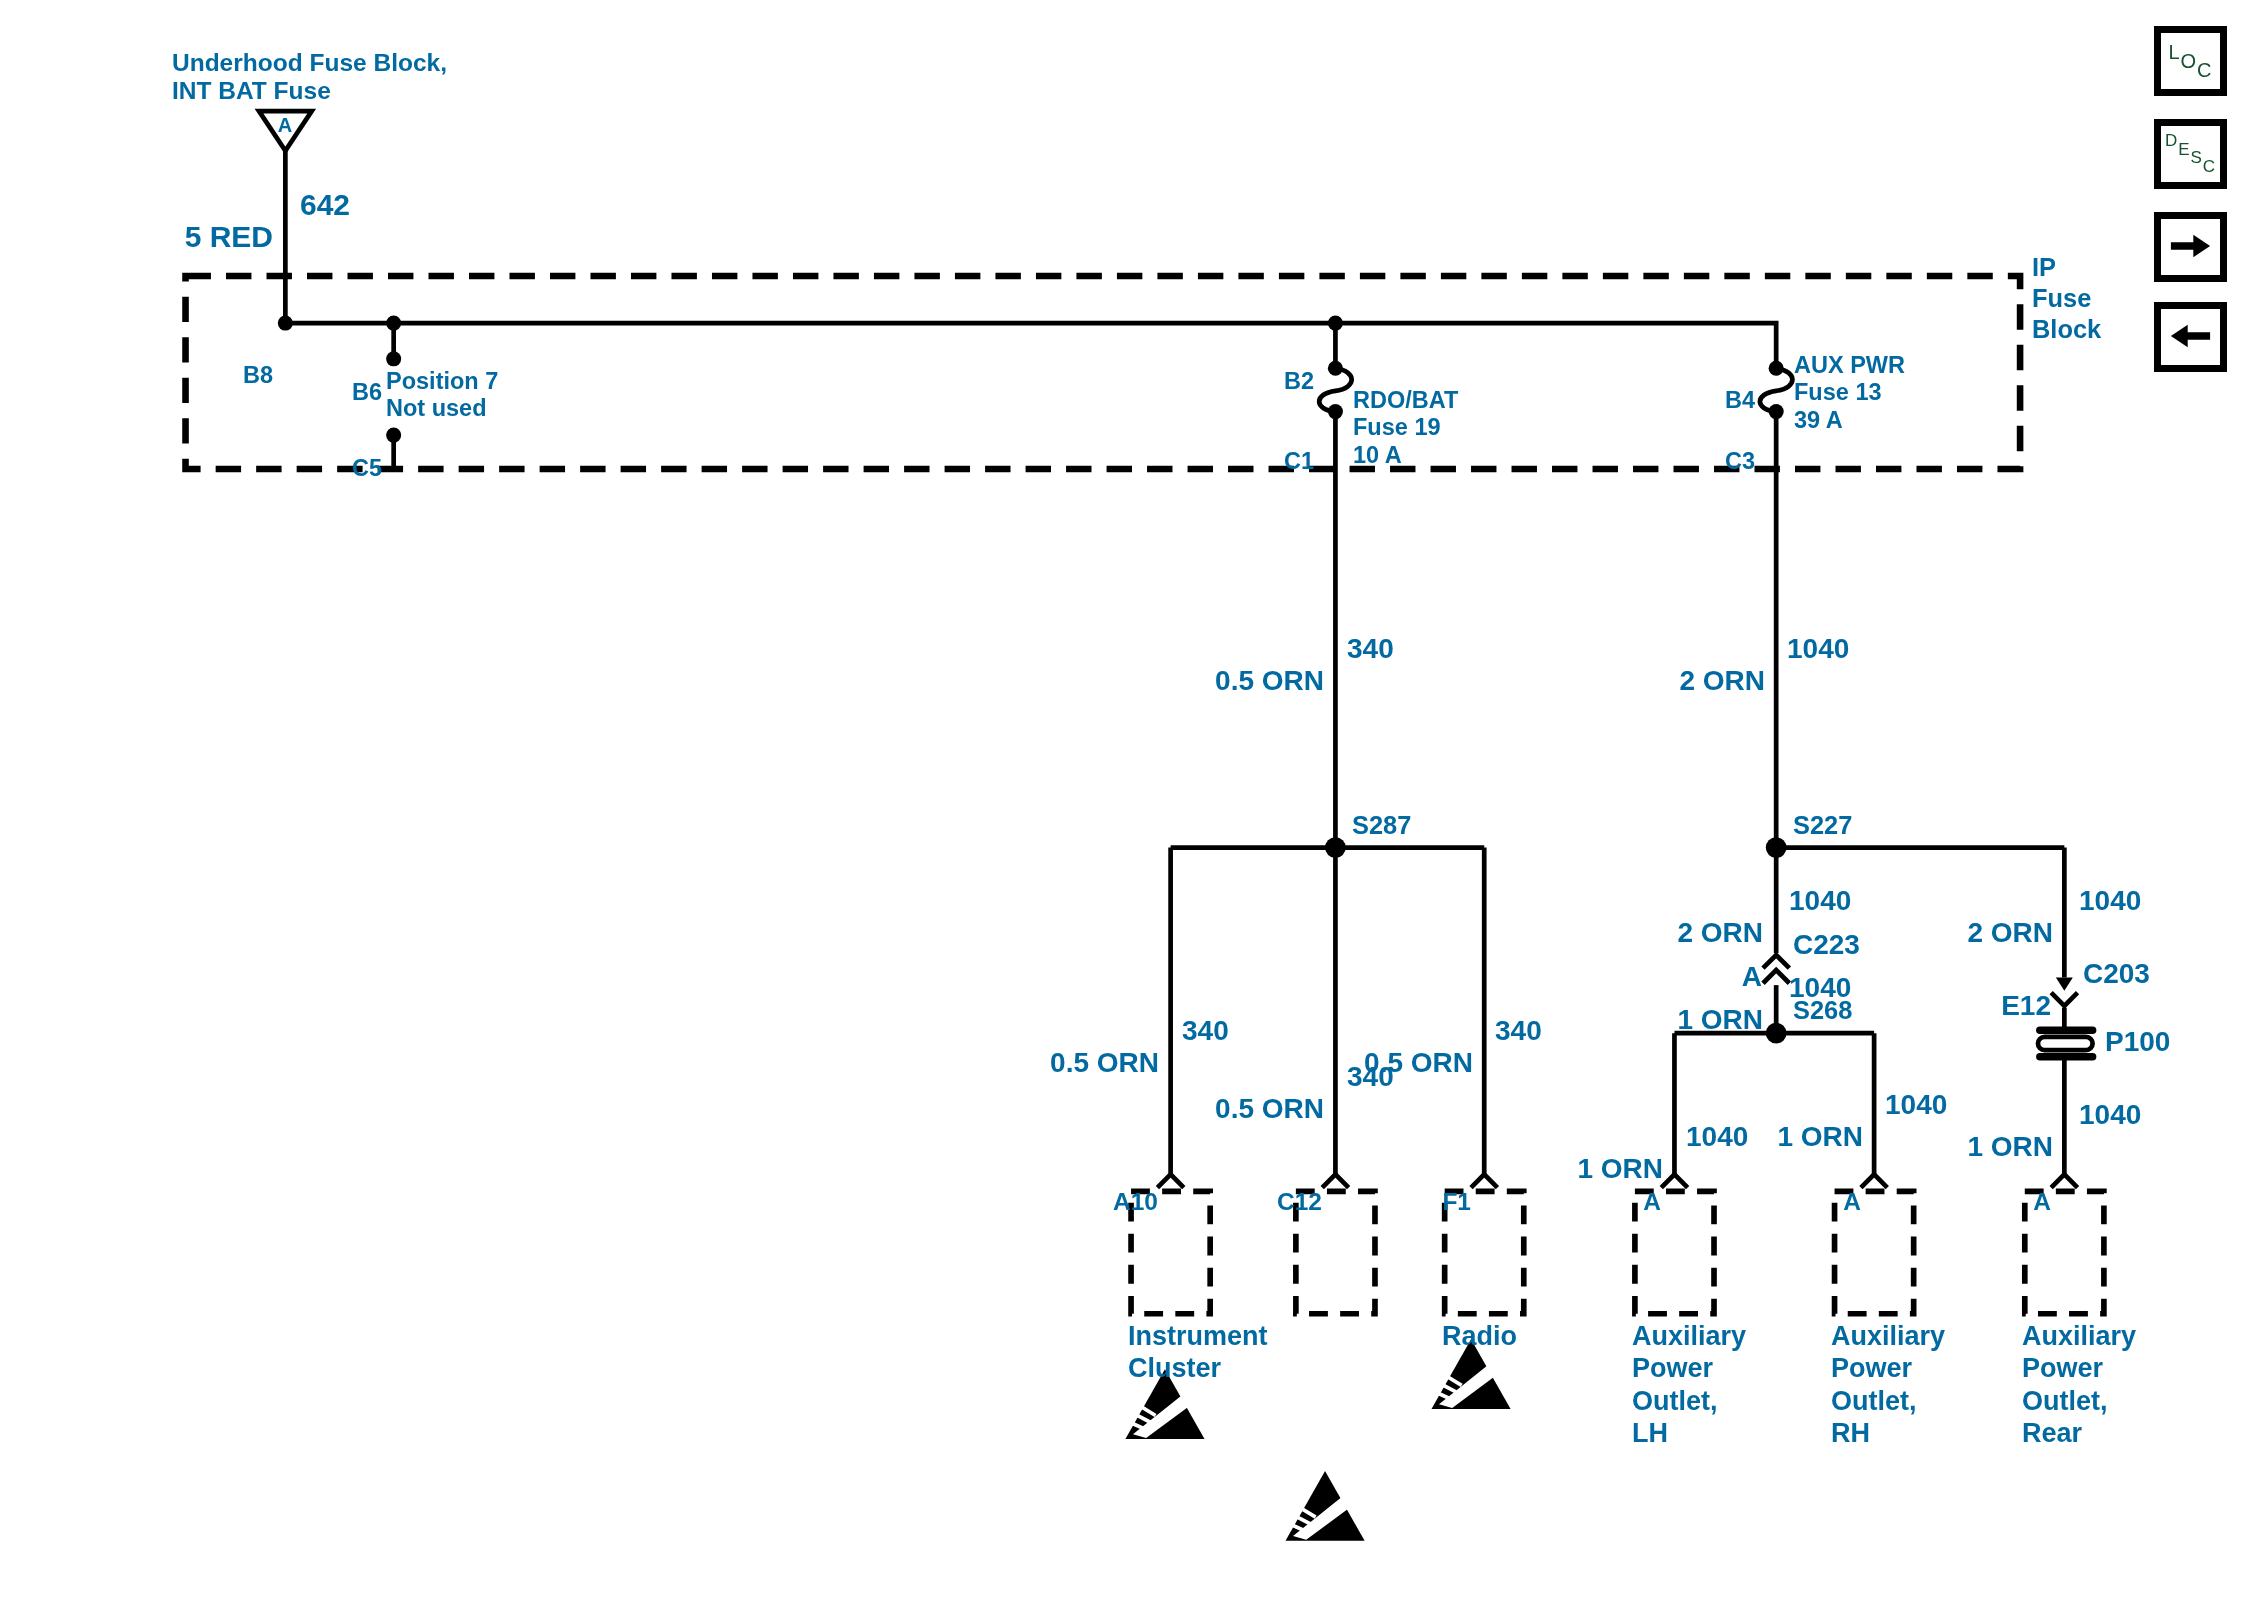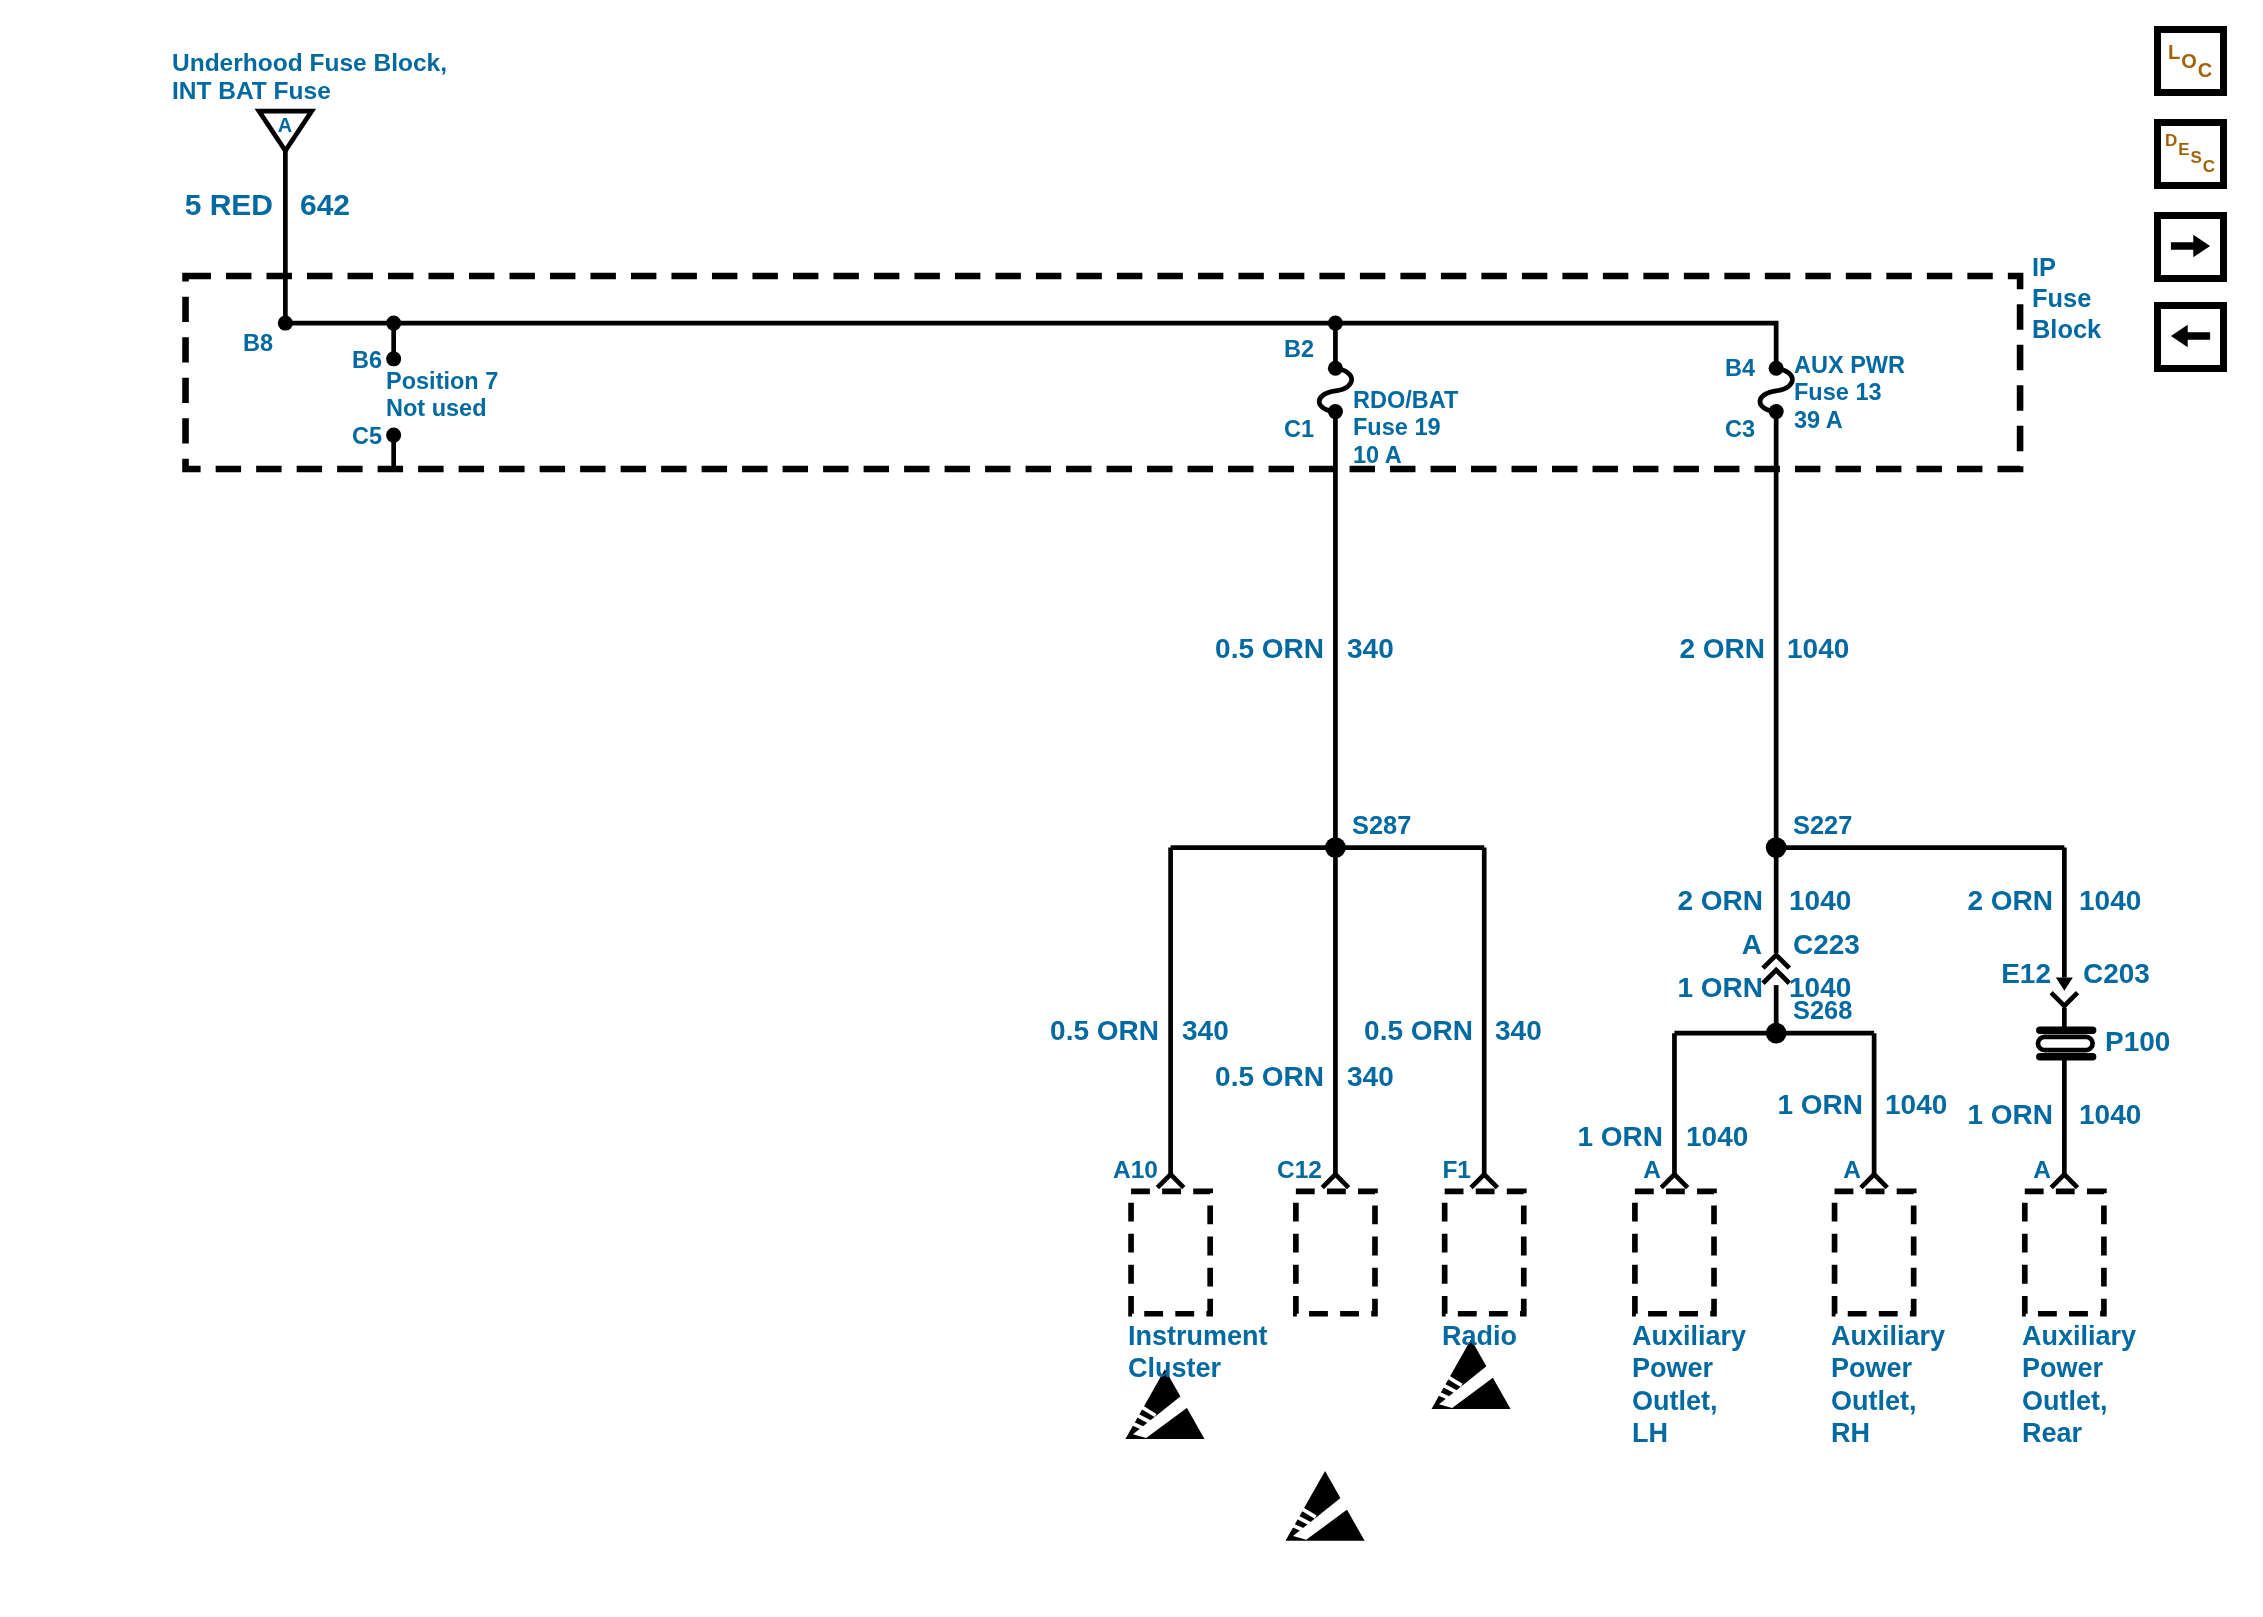--- a/index.html
+++ b/index.html
@@ -1,31 +1,31 @@
 <!DOCTYPE html>
 <html style="font-size:15px"><head>
 <meta charset="utf-8">
 <style>
   html,body{margin:0;padding:0;background:#ffffff;}
   #canvas{position:relative;width:2264px;height:1618px;background:#ffffff;overflow:hidden;
           font-family:"Liberation Sans", sans-serif;}
   #wires{position:absolute;left:0;top:0;}
   .lbl{position:absolute;color:#0369a1;font-weight:bold;font-size:23.5px;line-height:1.16;
        white-space:pre-line;}
-  .r{text-align:right;}
+  .r{text-align:right;margin-top:32px;}
   .w{font-size:28px;}          
   .big{font-size:30px;}        
   .sp{font-size:25.4px;}         
   .cap{font-size:27px;line-height:1.2;} 
   .pin{font-size:24.5px;}
   .blockname{font-size:25.4px;line-height:1.22;}
   .btn{position:absolute;left:2154px;width:73px;height:70px;border:7.5px solid #000;
        box-sizing:border-box;background:#fff;display:flex;align-items:center;
        justify-content:center;cursor:pointer;}
-  .stairtxt{font-weight:bold;font-size:20px;color:#a16207;letter-spacing:0.9px;}
+  .stairtxt{font-weight:normal;font-size:20px;color:#14532d;letter-spacing:0.9px;}
   .stairtxt.small{font-size:17px;}
 </style>
 </head>
 <body>
 
 <div id="canvas">
 
   <svg id="wires" width="2264" height="1618" viewBox="0 0 2404 1718">
     <g stroke="#000000" stroke-width="5" fill="none">
 

